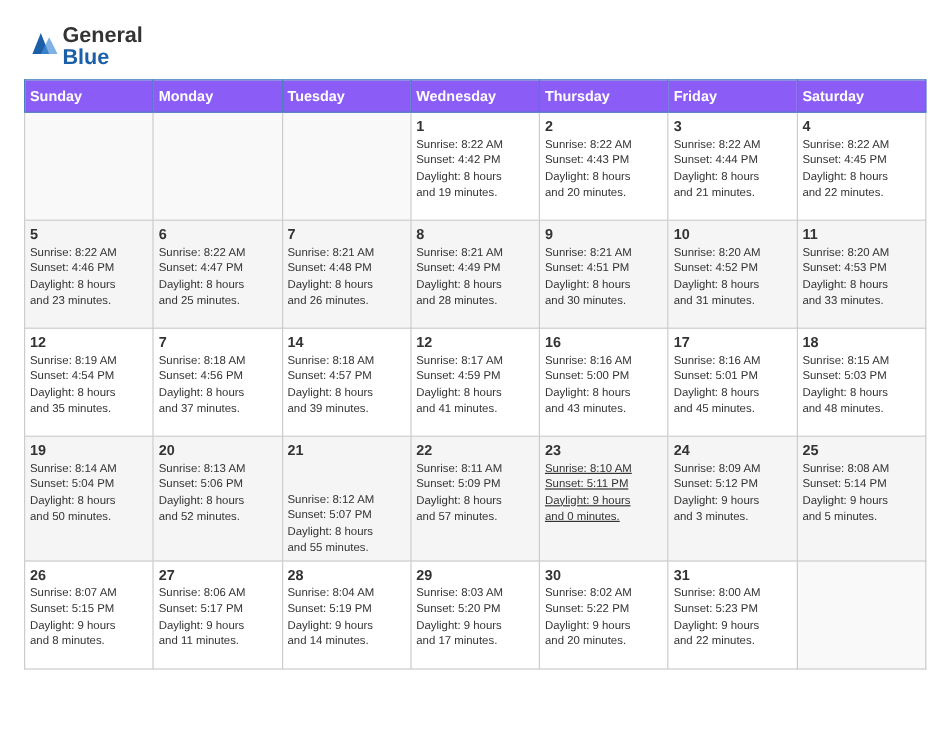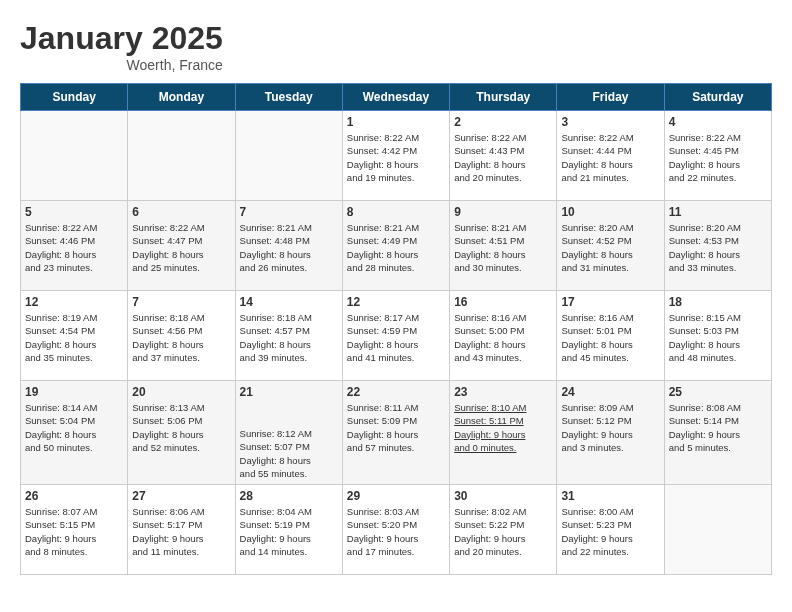--- a/index.html
+++ b/index.html
@@ -51,26 +51,26 @@
     .location {
       font-size: 14px;
       color: #555;
     }
     .calendar {
       width: 100%;
       border-collapse: collapse;
       table-layout: fixed;
     }
     .calendar thead tr th {
-      background: #0c4a6e;
+      background: #8b5cf6;
       color: #fff;
       font-size: 12px;
       font-weight: bold;
       padding: 6px 4px;
-      text-align: center;
+      text-align: left;
       border: 1px solid #4a7fc0;
     }
     .calendar tbody tr td {
       vertical-align: top;
       border: 1px solid #ccc;
       padding: 4px;
       font-size: 10px;
       color: #333;
       height: 90px;
       background: #fff;
@@ -90,23 +90,29 @@
       color: #333;
     }
     .empty-cell {
       background: #f9f9f9 !important;
     }
   </style>
 </head>
 <body>
 
 <div class="header">
-  <div class="title-block">
-    <div class="month-title">January 2025</div>
-    <div class="location">Woerth, France</div>
+  <div class="logo">
+    <svg class="logo-icon" viewBox="0 0 40 40" xmlns="http://www.w3.org/2000/svg">
+      <polygon points="10,30 20,5 30,30" fill="#1a5fa8"></polygon>
+      <polygon points="20,30 30,10 40,30" fill="#4a90d9" opacity="0.7"></polygon>
+    </svg>
+    <div class="logo-text">
+      <span class="logo-general">General</span>
+      <span class="logo-blue">Blue</span>
+    </div>
   </div>
 </div>
 
 <table class="calendar">
   <thead>
     <tr>
     <th>Sunday</th>
         <th>Monday</th>
         <th>Tuesday</th>
         <th>Wednesday</th>

